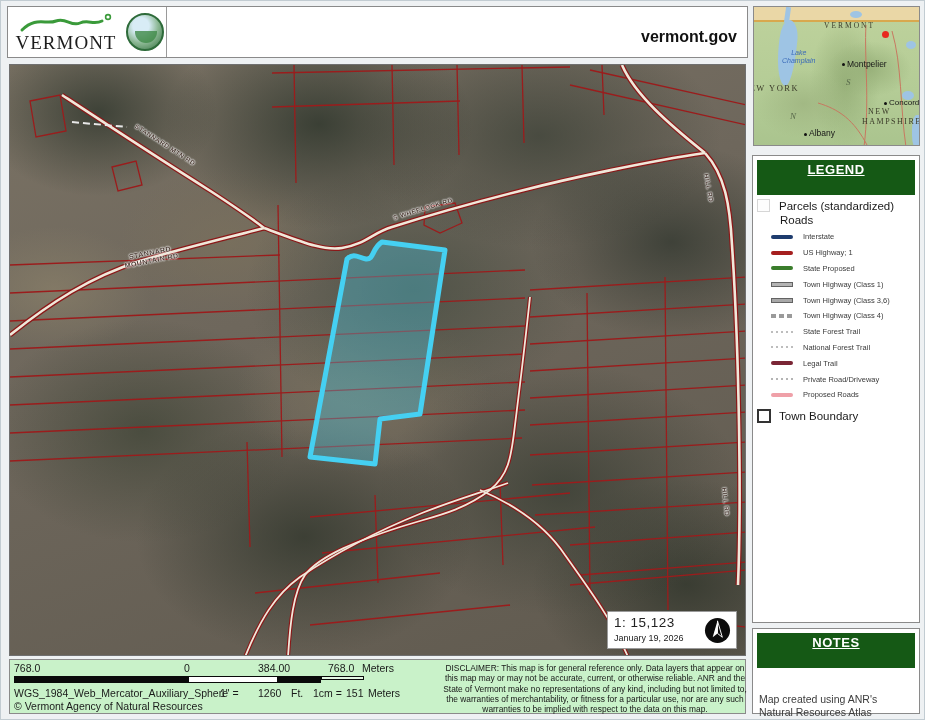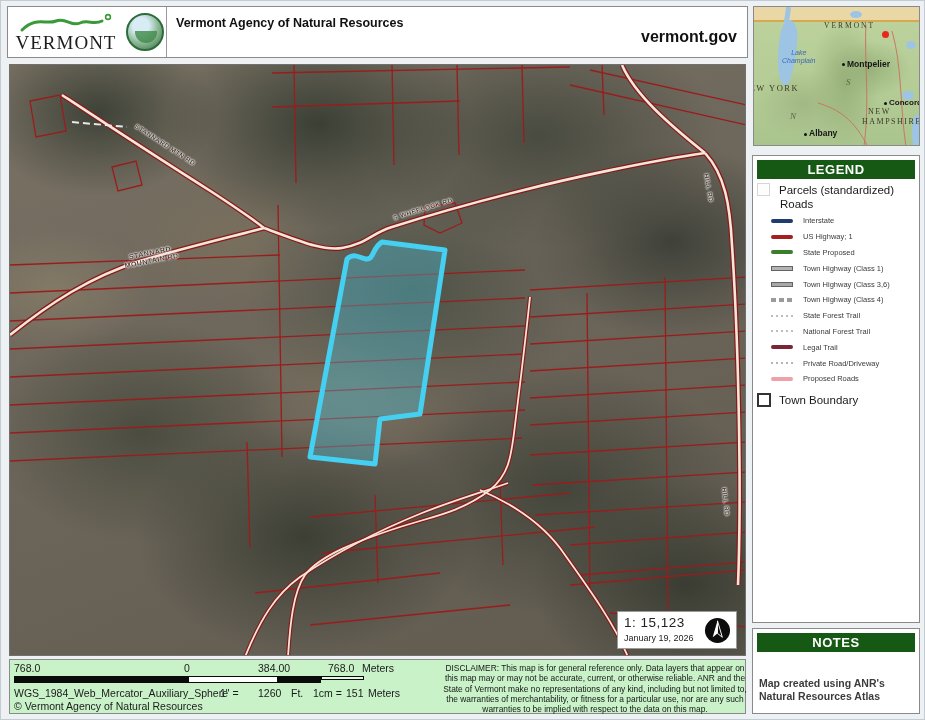--- a/index.html
+++ b/index.html
@@ -31,21 +31,21 @@
         radial-gradient(70px 50px ellipse at 30% 70%, rgba(158,180,128,.8), transparent 70%),
         radial-gradient(50px 90px ellipse at 55% 55%, rgba(140,165,110,.7), transparent 70%),
         linear-gradient(180deg,#bed29c 0%, #b4cc96 60%, #aac48e 100%);
       overflow:hidden; }
   .inset-topband { position:absolute; left:0; top:0; width:100%; height:15px;
       background:#ead7a6; border-bottom:2px solid #d8a84e; }
   .water { position:absolute; background:#9ec4e4; }
   .inset-label { position:absolute; white-space:nowrap; color:#3c3c2a; }
   .lbl-state { font-family:"Liberation Serif", serif; font-size:7.5px; letter-spacing:2px; }
   .lbl-region { font-family:"Liberation Serif", serif; font-size:8.5px; letter-spacing:1.5px; }
-  .lbl-city { font-weight:bold; font-size:8.5px; color:#161616; }
+  .lbl-city { font-weight:normal; font-size:8.5px; color:#161616; }
   .lbl-lake { font-style:italic; color:#3a6ab8; font-size:7px; text-align:center; line-height:1.1; }
   .city-dot { position:absolute; width:3px; height:3px; border-radius:50%; background:#111; }
   .inset-marker { position:absolute; width:7px; height:7px; border-radius:50%; }
   .ltr { position:absolute; font-family:"Liberation Serif", serif; font-style:italic; color:#59694b; font-size:9px; }
 
   
   #map { position:absolute; left:8px; top:63px; width:737px; height:592px; border:1px solid #707070;
       background:
         radial-gradient(170px 120px ellipse at 12% 8%,  rgba(52,58,48,.85), transparent 70%),
         radial-gradient(220px 150px ellipse at 42% 10%, rgba(44,52,42,.8),  transparent 70%),
@@ -57,43 +57,43 @@
         radial-gradient(180px 120px ellipse at 48% 55%, rgba(128,118,96,.6), transparent 70%),
         radial-gradient(220px 160px ellipse at 18% 62%, rgba(60,66,52,.7),  transparent 70%),
         radial-gradient(240px 170px ellipse at 40% 80%, rgba(46,52,42,.75), transparent 70%),
         radial-gradient(260px 180px ellipse at 75% 72%, rgba(52,58,48,.7),  transparent 70%),
         radial-gradient(220px 150px ellipse at 92% 88%, rgba(44,50,40,.75), transparent 70%),
         linear-gradient(160deg,#7a7264 0%, #6e675c 40%, #605a4f 100%);
       overflow:hidden; }
   #map svg.overlay { position:absolute; left:0; top:0; }
   .road-label { position:absolute; font-size:6.5px; font-weight:bold; color:#4a3a32; letter-spacing:.5px;
       white-space:nowrap; text-shadow:0 0 2px #fff, 0 0 2px #fff, 0 0 1px #fff; }
-  .scalebox { position:absolute; right:8px; bottom:6px; width:120px; height:38px; background:#fff;
+  .scalebox { position:absolute; right:8px; bottom:6px; width:130px; height:38px; background:#fff;
       border:1px solid #9a9a9a; padding:3px 6px; }
   .scale-ratio { font-size:13.5px; color:#222; letter-spacing:.5px; }
   .scale-date { font-size:9px; color:#222; margin-top:3px; }
   .compass { position:absolute; right:5px; top:5px; }
 
   
   #legend { left:751px; top:154px; width:168px; height:468px; }
-  .green-bar { margin:4px; height:19px; background:#155915; color:#fff; font-weight:bold;
-      font-size:13px; text-align:center; line-height:19px; letter-spacing:.5px; }
+  .green-bar { margin:4px; height:35px; background:#155915; color:#fff; font-weight:bold;
+      font-size:13px; text-align:center; line-height:19px; letter-spacing:.5px;text-decoration:underline; }
   .lg-main-row { display:flex; align-items:center; margin:4px 2px 2px 4px; }
   .lg-parcel-swatch { width:13px; height:13px; background:#fdfdfd; border:1px solid #d6d6d6; margin-right:9px; }
   .lg-main-label { font-size:11.5px; color:#1a1a1a; }
   .lg-roads-label { font-size:11.5px; color:#1a1a1a; margin:2px 0 3px 27px; }
   .lg-row { display:flex; align-items:center; height:15.8px; padding-left:18px; }
   .lg-swatch { width:22px; min-width:22px; margin-right:10px; }
   .lg-label { font-size:7.5px; color:#3a3a3a; }
   .lg-town-row { display:flex; align-items:center; margin:6px 0 0 4px; }
   .lg-town-swatch { width:14px; height:14px; background:#fff; border:2px solid #333; margin-right:8px; }
 
   
   #notes { left:751px; top:627px; width:168px; height:86px; }
-  .notes-body { font-size:10.5px; font-weight:bold; color:#3c3c3c; padding:2px 6px; line-height:1.25;margin-top:23px; }
+  .notes-body { font-size:10.5px; font-weight:normal; color:#3c3c3c; padding:2px 6px; line-height:1.25;margin-top:23px; }
 
   
   #footer { left:8px; top:658px; width:737px; height:55px; background:#c9f2c9; border:1px solid #8a8a8a;
       position:absolute; font-size:10.5px; color:#1a1a1a; }
   .f-abs { position:absolute; white-space:nowrap; }
   .sb-seg { position:absolute; top:16px; height:7px; }
   .disclaimer { position:absolute; left:432px; top:3px; width:306px; font-size:8.4px; line-height:1.23;
       text-align:center; color:#161616; }
 </style>
 </head>
@@ -103,21 +103,20 @@
   <div class="vt-logo">
     <svg width="96" height="22" viewBox="0 0 96 22">
       <path d="M4,18 C18,4 28,13 38,9 C48,5 53,15 62,11 C70,7.5 76,13 84,9" fill="none" stroke="#3a9a3a" stroke-width="3" stroke-linecap="round"></path>
       <circle cx="90" cy="5" r="2.4" fill="none" stroke="#3a9a3a" stroke-width="1.6"></circle>
     </svg>
     <div class="vt-text">VERMONT</div>
   </div>
   <div class="anr-logo"></div>
   <div class="hdr-sep"></div>
   <div class="hdr-titles">
-    <div class="hdr-sub">Vermont Agency of Natural Resources</div>
   </div>
   <div class="site-link">vermont.gov</div>
 </div>
 
 <div id="inset">
   <div class="inset-topband"></div>
   <div class="water" style="left:24px; top:13px; width:18px; height:66px; border-radius:45% 55% 40% 60%/30% 30% 60% 60%; transform:rotate(6deg);"></div>
   <div class="water" style="left:31px; top:0; width:5px; height:16px; transform:rotate(8deg);"></div>
   <div class="water" style="left:96px; top:4px; width:12px; height:7px; border-radius:50%;"></div>
   <div class="water" style="left:152px; top:34px; width:10px; height:8px; border-radius:50%;"></div>

